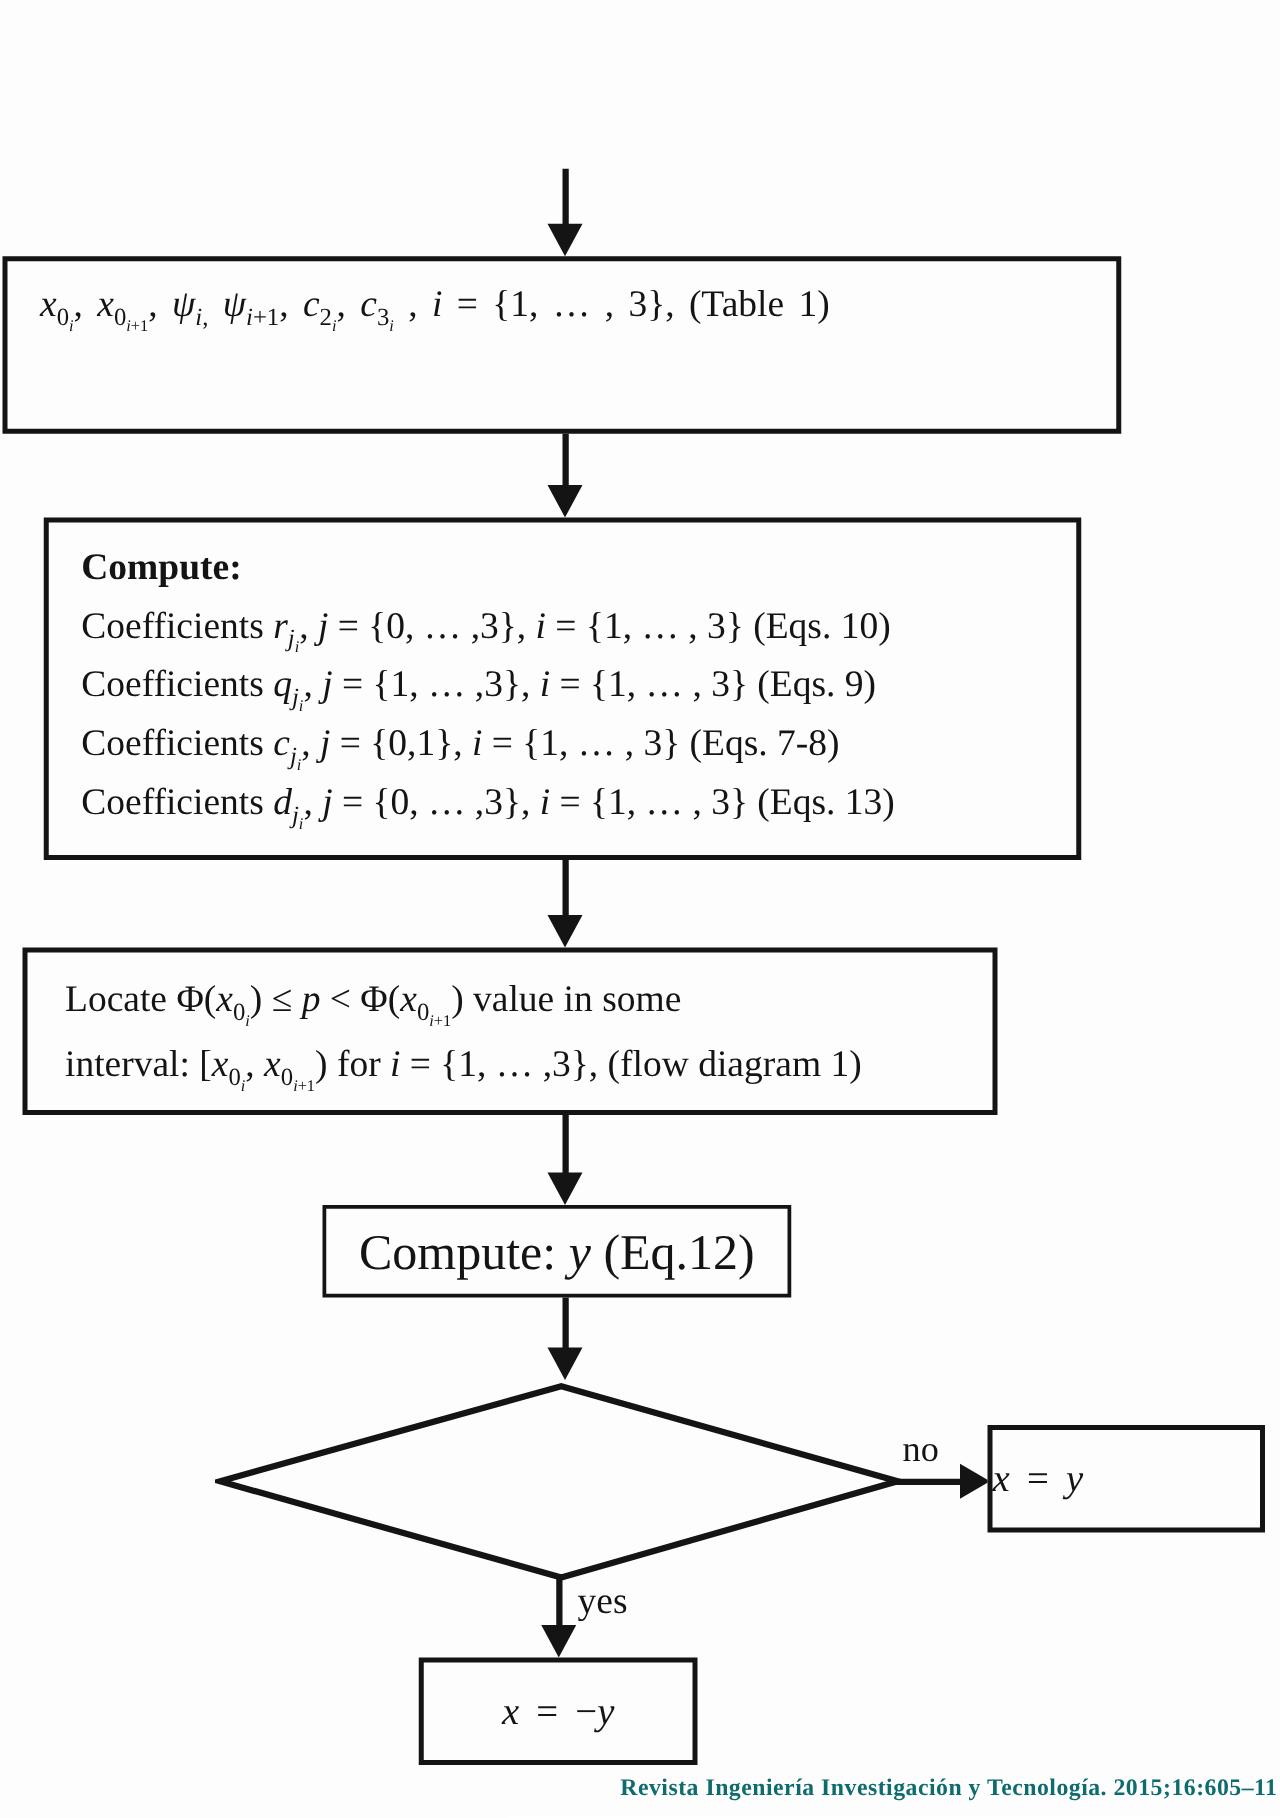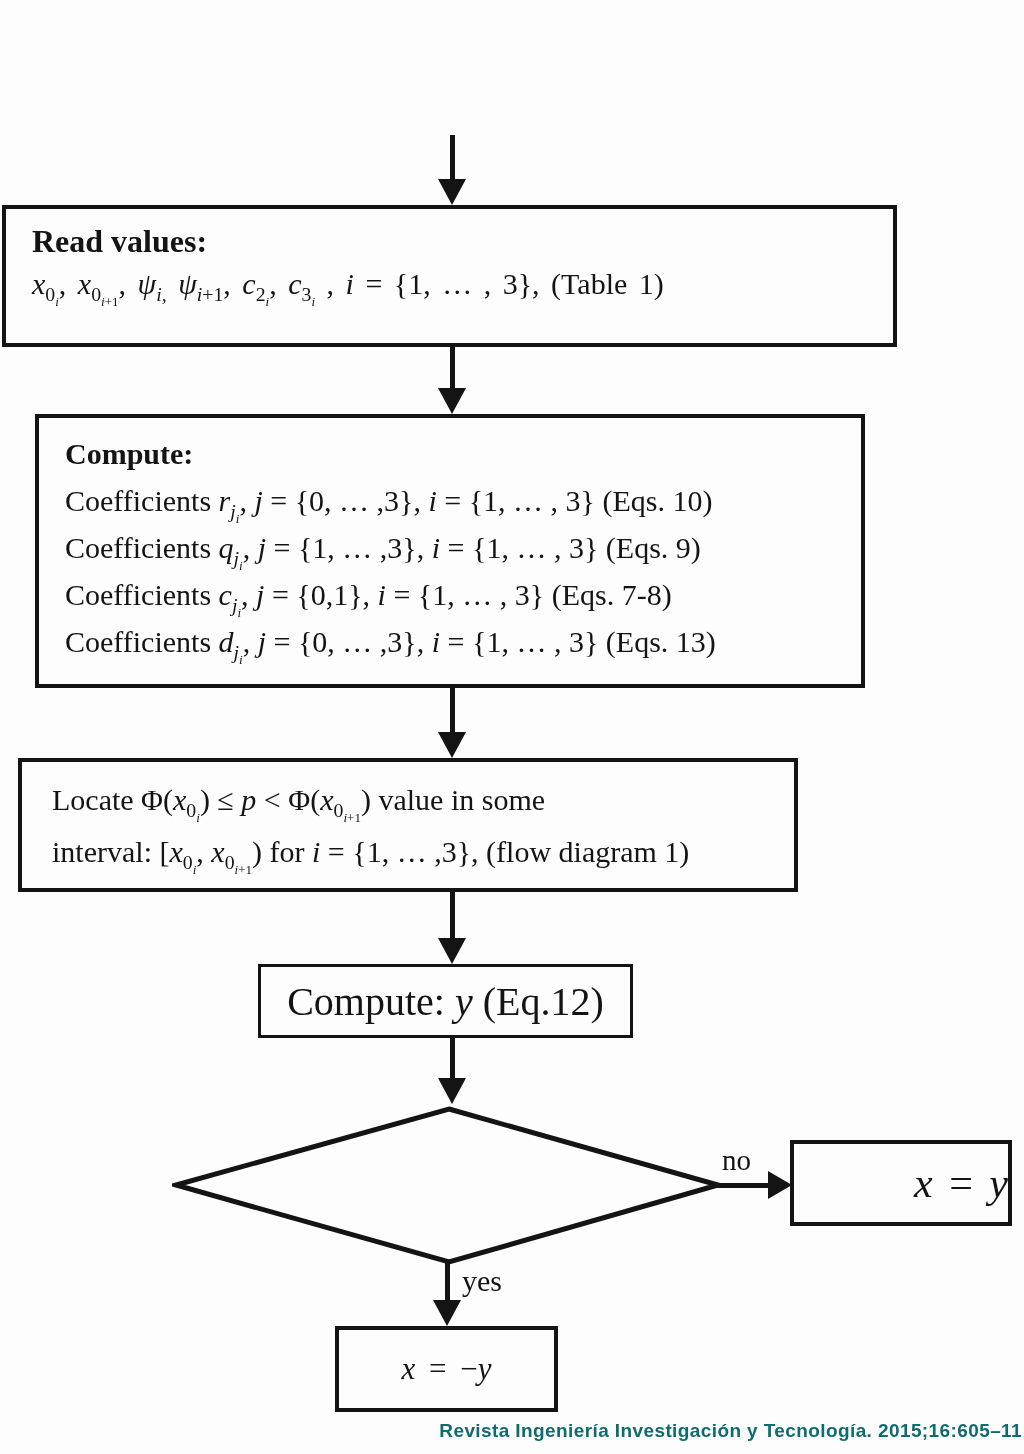--- a/index.html
+++ b/index.html
@@ -21,21 +21,21 @@
   .b-read{left:2px;top:205px;width:895px;height:142px;padding:12px 8px 0 26px;}
   .b-read .title{font-size:32px;line-height:40px;}
   .b-read .mathline{font-size:30px;line-height:46px;word-spacing:4px;}
   .b-compute{left:35px;top:414px;width:830px;height:274px;padding:12px 6px 0 26px;}
   .b-compute .line{font-size:30px;line-height:47px;}
   .b-locate{left:18px;top:758px;width:780px;height:134px;padding:12px 6px 0 30px;}
   .b-locate .line{font-size:30px;line-height:52px;}
   .b-computey{left:258px;top:964px;width:375px;height:74px;border-width:3px;
     display:flex;align-items:center;justify-content:center;font-size:40px;}
   .b-xy{left:790px;top:1140px;width:222px;height:86px;
-    display:flex;align-items:center;justify-content:flex-end;font-size:42px;word-spacing:6px;}
+    display:flex;align-items:center;justify-content:flex-start;font-size:31px;word-spacing:6px;}
   .b-xnegy{left:335px;top:1326px;width:223px;height:86px;
     display:flex;align-items:center;justify-content:center;font-size:31px;word-spacing:6px;}
 
   
   .diamond-svg{position:absolute;left:172px;top:1104px;}
   .diamond-label{position:absolute;left:172px;top:1160px;width:546px;
     text-align:center;font-size:33px;word-spacing:4px;}
 
   
   .lbl-no{position:absolute;left:722px;top:1144px;font-size:29px;}
@@ -50,36 +50,35 @@
     border-top:26px solid #141414;}
   .harrow{position:absolute;height:28px;}
   .harrow .stem{position:absolute;top:50%;margin-top:-2.5px;height:5px;
     left:0;right:20px;background:#141414;}
   .harrow .head{position:absolute;right:0;top:0;width:0;height:0;
     border-top:14px solid transparent;border-bottom:14px solid transparent;
     border-left:24px solid #141414;}
 
   
   .footer{position:absolute;top:1420px;right:2px;
-    font-family:Liberation Sans, sans-serif;font-weight:bold;
+    font-family:Liberation Serif, serif;font-weight:bold;
     font-size:19px;letter-spacing:0.4px;color:#0e6b6e;}
 </style>
 </head>
 <body>
 
 <div class="canvas">
 
 
   <div class="varrow" style="left:438px;top:135px;height:70px">
     <div class="stem"></div>
     <div class="head"></div>
   </div>
 
   <div class="box b-read">
-    <div class="title"><b>Read values:</b></div>
     <div class="mathline"><i>x</i><sub>0<sub><i>i</i></sub></sub>,  <i>x</i><sub>0<sub><i>i</i>+1</sub></sub>,  <i>ψ</i><sub><i>i</i>,</sub>  <i>ψ</i><sub><i>i</i>+1</sub>,  <i>c</i><sub>2<sub><i>i</i></sub></sub>,  <i>c</i><sub>3<sub><i>i</i></sub></sub> ,  <i>i</i> = {1, … , 3}, (Table 1)</div>
   </div>
 
   <div class="varrow" style="left:438px;top:347px;height:67px">
     <div class="stem"></div>
     <div class="head"></div>
   </div>
 
   <div class="box b-compute">
     <div class="line"><b>Compute:</b></div>

